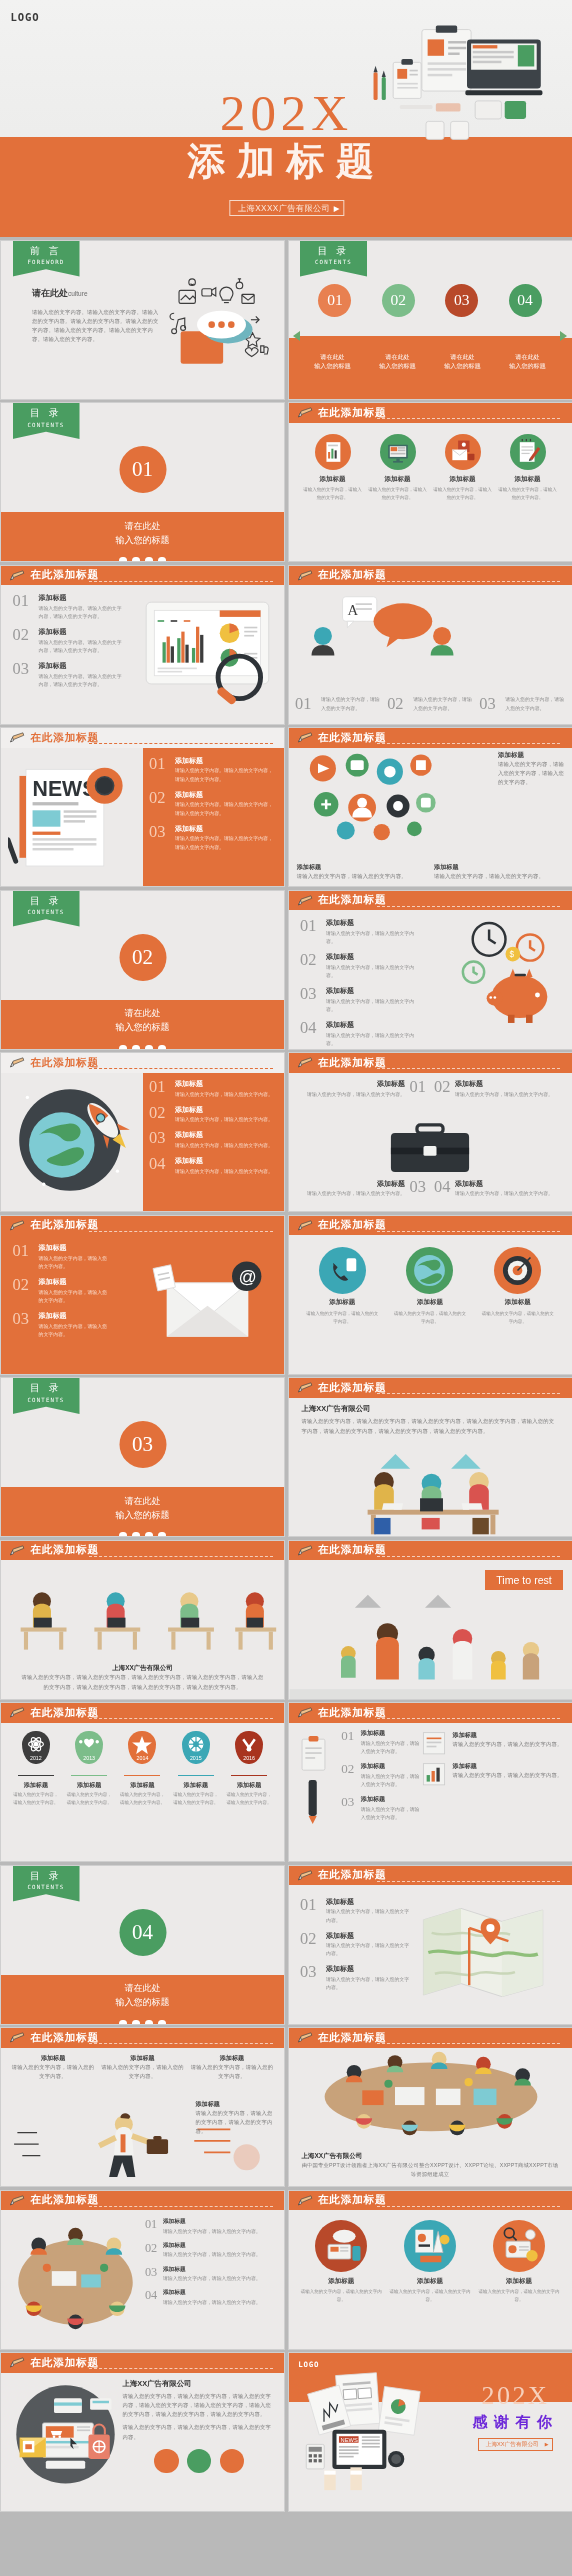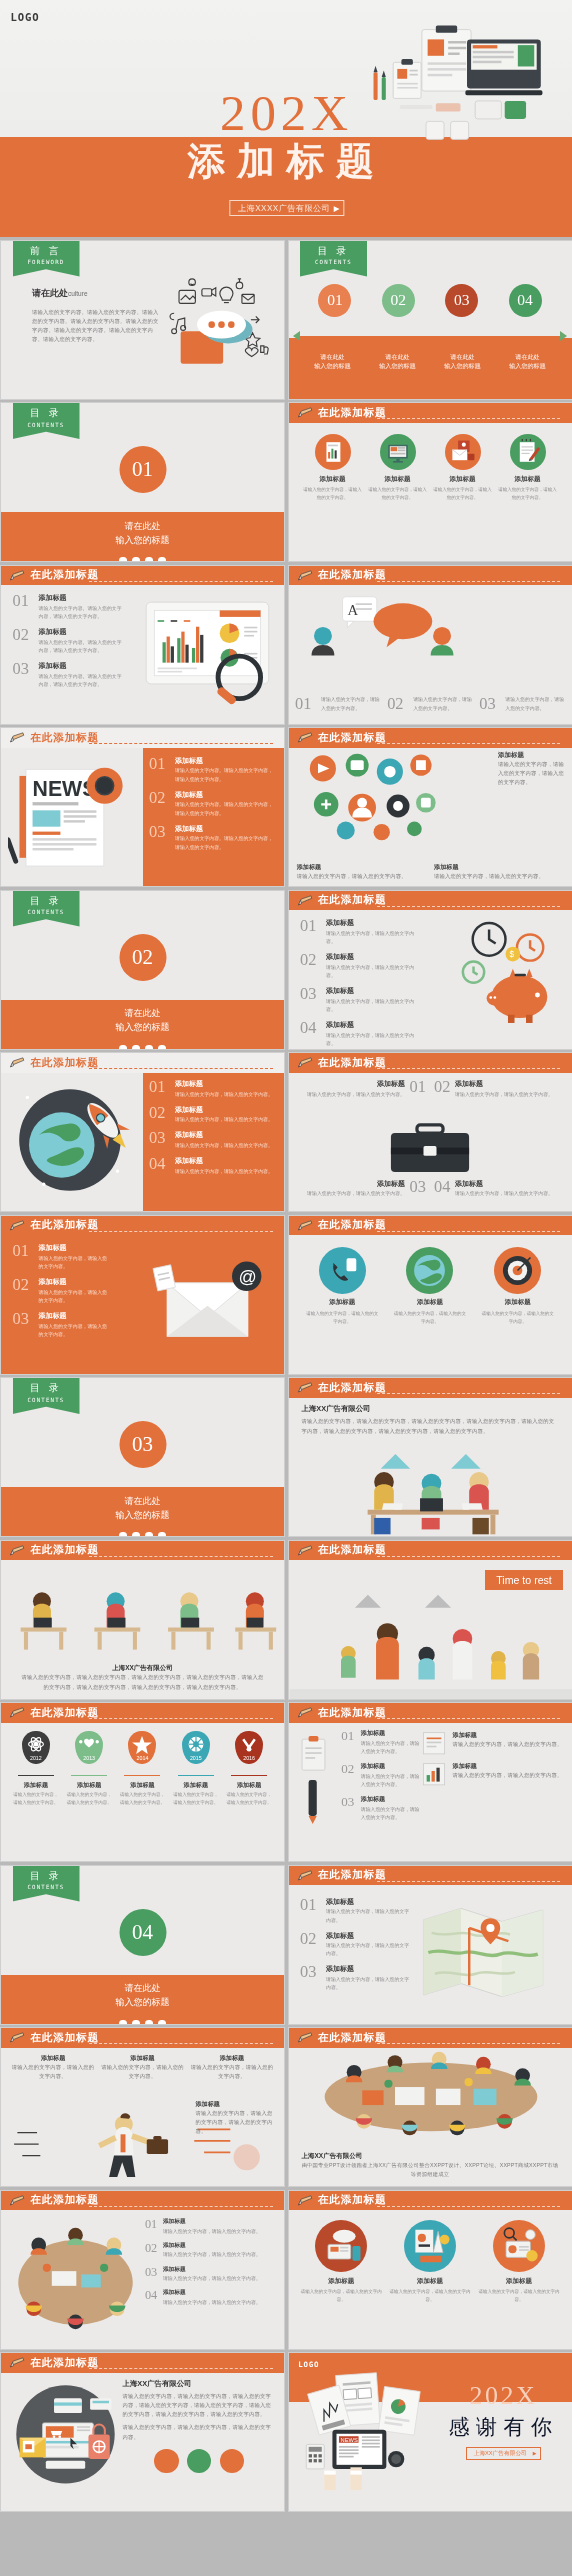--- a/index.html
+++ b/index.html
@@ -114,22 +114,22 @@
 
   
   .blocktitle{ font-size:7.4px; font-weight:bold; color:#333; }
 
   .timebox{ position:absolute; right:8.2px; top:9.8px; background:#e2703a; color:#fff;
             font-size:10.6px; padding:4.1px 11.5px; }
   .slogo{ position:absolute; left:9.8px; top:6.5px; font-size:7.4px; font-weight:bold; color:#fff;
           font-family:"DejaVu Sans Mono",monospace; letter-spacing:0.8px; }
 
   .thank-year{ font-family:"Liberation Serif",serif; font-size:26px; color:#f6d0bb; letter-spacing:2.5px;}
-  .thank-cn{ font-family:"Liberation Serif",serif; font-size:21px; color:#0f172a; letter-spacing:6.5px;
-             font-weight:normal; margin-top:1.6px;}
+  .thank-cn{ font-family:"Liberation Serif",serif; font-size:15px; color:#6d28d9; letter-spacing:6.5px;
+             font-weight:bold; margin-top:1.6px;}
   .thank-co{ display:inline-block; margin-top:6.5px; border:0.8px solid #e2703a; color:#e2703a;
              font-size:5.7px; padding:1.6px 13px 1.6px 6.5px; position:relative;}
   .thank-co .arrow{position:absolute;right:3.3px;top:1.6px;font-size:4.9px;}
 
   .flat { position:absolute; }
 </style>
 </head>
 <body>
 
 <div class="sheet">

